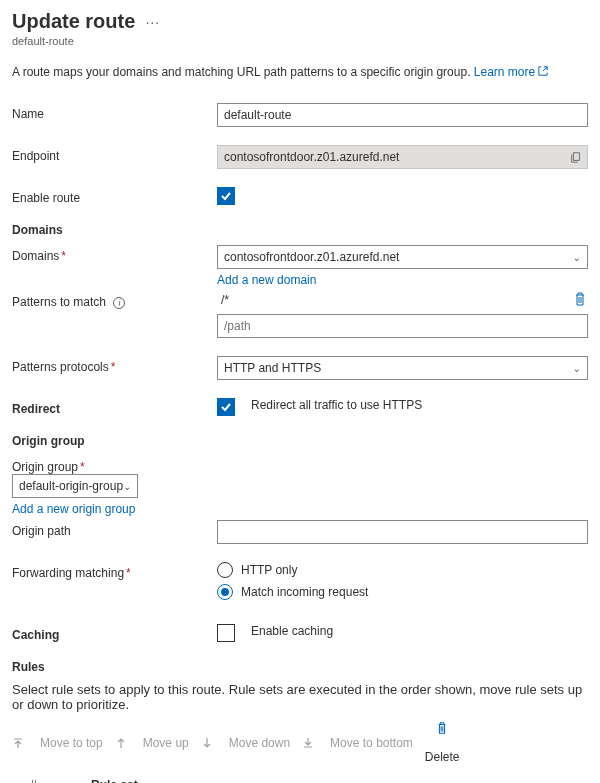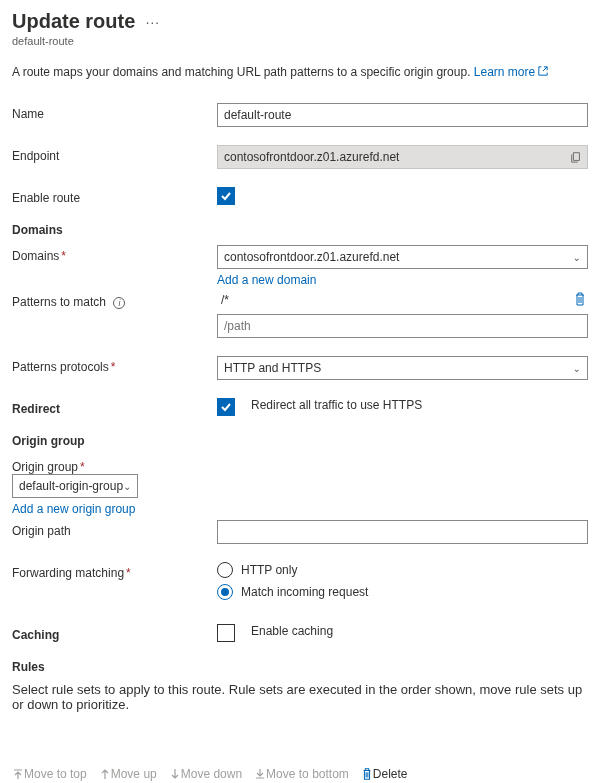--- a/index.html
+++ b/index.html
@@ -143,22 +143,22 @@
       border-radius: 50%;
     }
     .rules-desc { font-size: 13px; color: #323130; margin-bottom: 10px; }
     .toolbar {
       display: flex;
       gap: 12px;
       margin-bottom: 10px;
       font-size: 12px;
       color: #a19f9d;
     }
-    .toolbar .tb-item { display: flex; align-items: center; gap: 0; cursor: default; margin-top: 45px; }
-    .toolbar .tb-item.active { color: #323130; cursor: pointer; }
+    .toolbar .tb-item { display: flex; align-items: center; gap: 16px; cursor: default; }
+    .toolbar .tb-item.active { color: #323130; cursor: pointer; flex-direction: column; }
     .toolbar svg { width: 12px; height: 12px; }
     .rules-table { width: 100%; }
     .rules-head { display: flex; font-size: 12px; padding: 4px 0; }
     .rules-head .col-num { width: 45px; padding-left: 18px; }
     .rules-head .col-rs { flex: 1; font-weight: 700; padding-left: 34px; }
     .highlight-box {
       border: 2px solid #cc2222;
       padding: 4px 4px 12px 4px;
       margin-top: 2px;
     }

